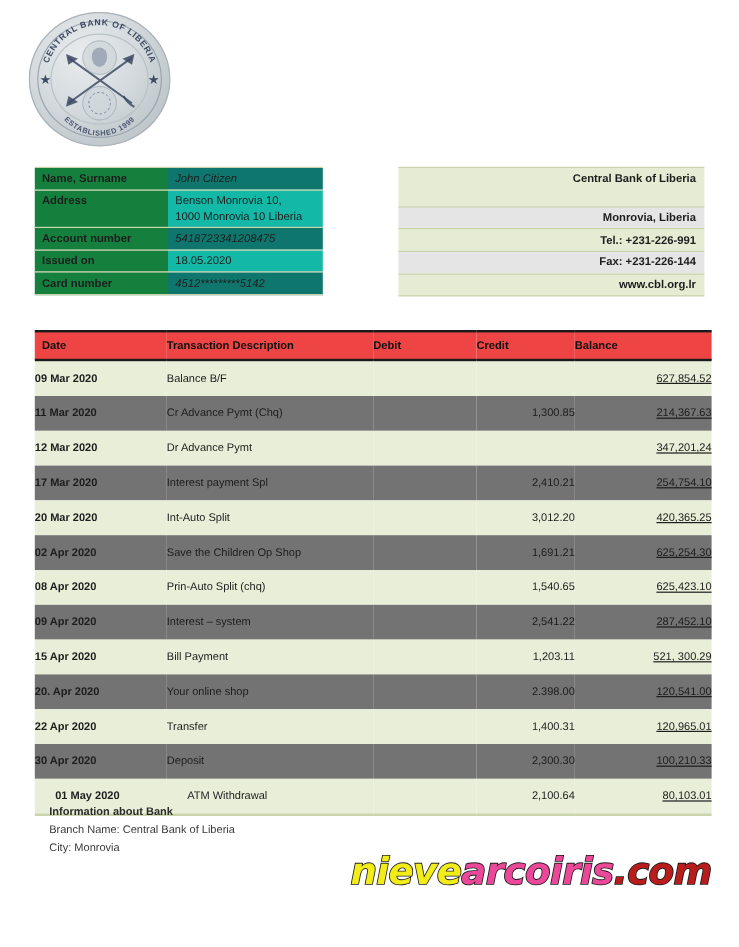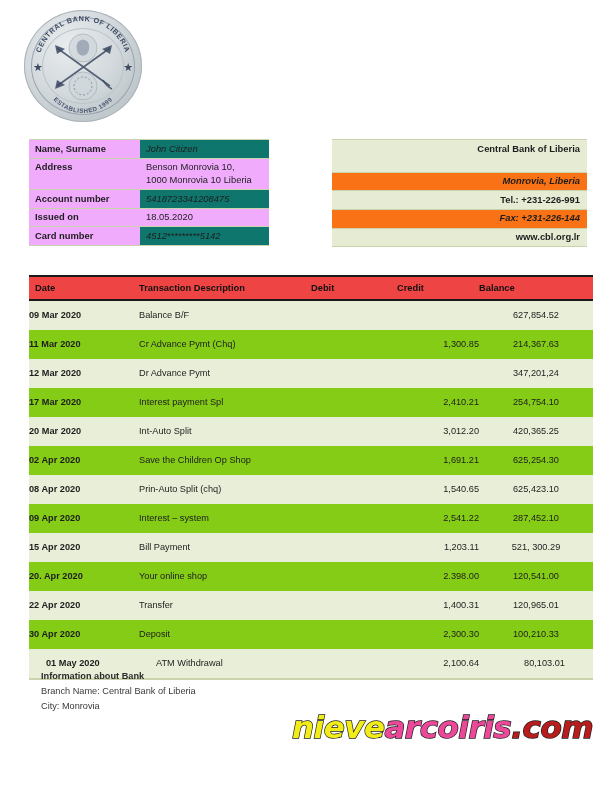--- a/index.html
+++ b/index.html
@@ -94,25 +94,25 @@
   table.customer td {
     padding: 2.5px 5px 2.5px 6px;
     border-top: 1px solid #c9d3ac;
     border-bottom: 1px solid #c9d3ac;
     vertical-align: top;
     line-height: 1.35;
   }
   table.customer td.label {
     width: 100px;
     font-weight: bold;
-    background: #f0abfc;
+    background: #15803d;
     color: #1d1d1d;
   }
   table.customer td.value {
-    background: #f0abfc;
+    background: #14b8a6;
     color: #1d1d1d;
   }
   table.customer tr.tinted td.value { background: #0f766e; font-style: italic; }
   .addr-line { display: block; }
 
   table.bankinfo {
     position: absolute;
     left: 332px;
     top: 0;
     width: 255px;
@@ -121,21 +121,21 @@
   table.bankinfo td {
     padding: 2.5px 7px 2.5px 6px;
     border-top: 1px solid #c9d3ac;
     border-bottom: 1px solid #c9d3ac;
     font-weight: bold;
     font-size: 9.4px;
     color: #1d1d1d;
     line-height: 1.35;
   }
   table.bankinfo tr.green td { background: #e6ecd4; }
-  table.bankinfo tr.white td { background: #f97316; font-style: italic; }
+  table.bankinfo tr.white td { background: #e5e5e5; }
   table.bankinfo tr.tall td { height: 26px; vertical-align: top; padding-top: 3px; }
 
   
   .txn-zone {
     position: absolute;
     left: 29px;
     top: 275px;
     width: 558px;
   }
   table.txn {
@@ -155,34 +155,34 @@
     border-bottom: 2px solid #1a1a1a;
   }
   table.txn thead th.c-date { padding-left: 6px; }
   table.txn tbody td {
     padding: 9px 0 9px 0;
     color: #1d1d1d;
     line-height: 1.2;
     border: none;
   }
   table.txn tbody tr.tinted td { background: #e9eed8; }
-  table.txn tbody tr.plain td { background: #84cc16; }
+  table.txn tbody tr.plain td { background: #737373; }
   table.txn tbody tr.last td { border-bottom: 2px solid #c9d3ac; padding-left: 17px; }
   td.c-date, th.c-date { width: 104px; }
   td.c-desc, th.c-desc { width: 172px; }
   td.c-debit, th.c-debit { width: 86px; }
   td.c-credit, th.c-credit { width: 82px; }
   td.c-balance, th.c-balance { width: 114px; }
   td.c-date { font-weight: bold; padding-left: 6px; }
   th.c-debit { text-align: left; padding-left: 2px; }
   th.c-credit { text-align: left; padding-left: 10px; }
   th.c-balance { text-align: left; padding-left: 18px; }
   td.c-debit { text-align: right; padding-right: 16px; }
   td.c-credit { text-align: right; padding-right: 8px; }
-  td.c-balance { text-align: center; padding-left: 18px; }
+  td.c-balance { text-align: right; padding-left: 18px; text-decoration: underline; }
 
   
   .footer {
     position: absolute;
     left: 41px;
     top: 669px;
     font-size: 9.2px;
     line-height: 1.62;
     color: #3a3a3a;
   }

